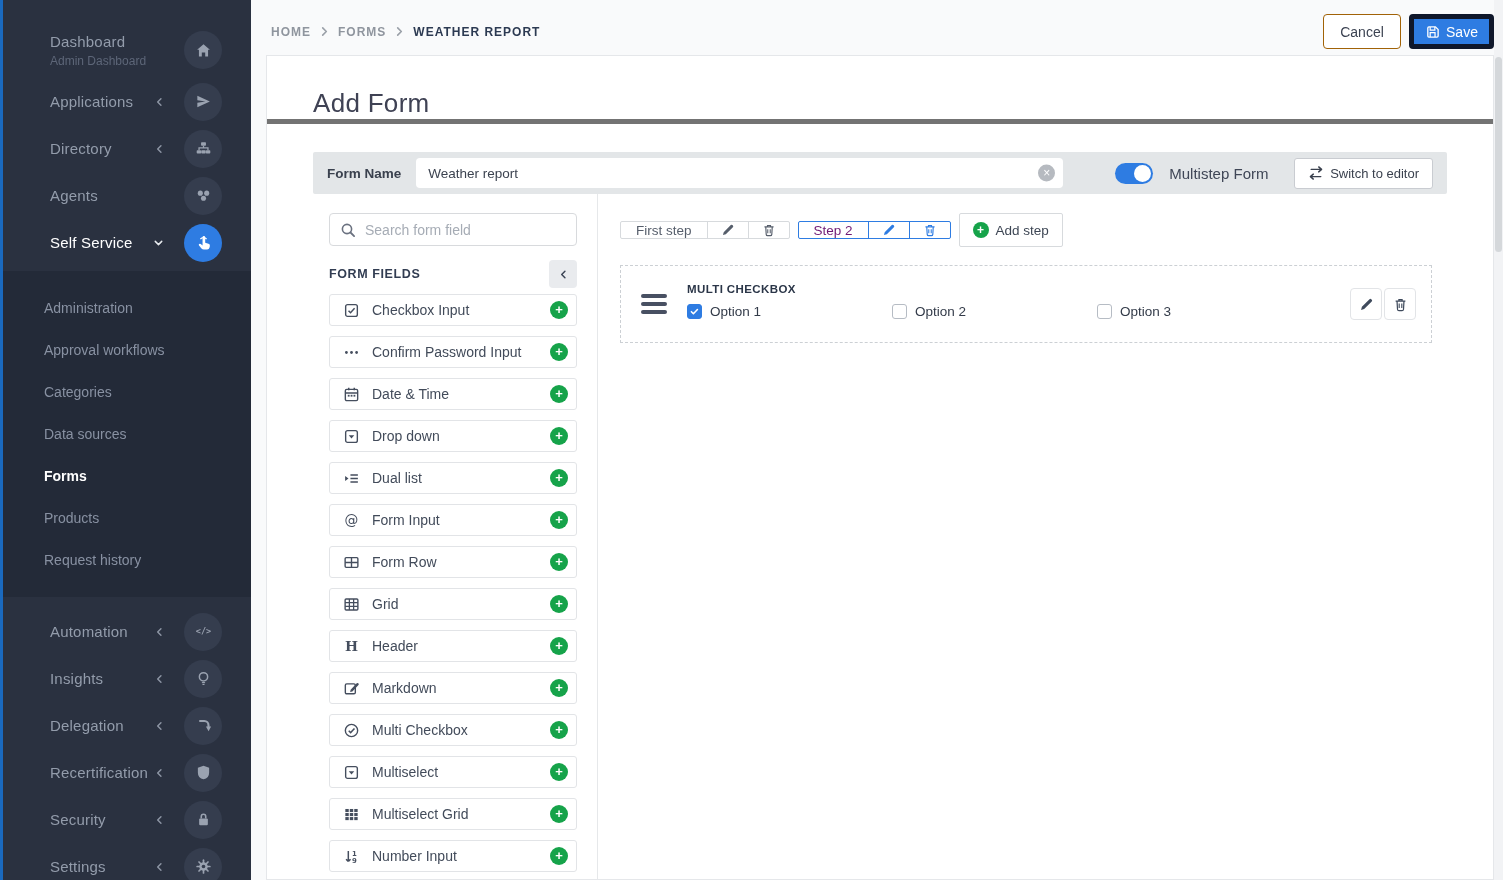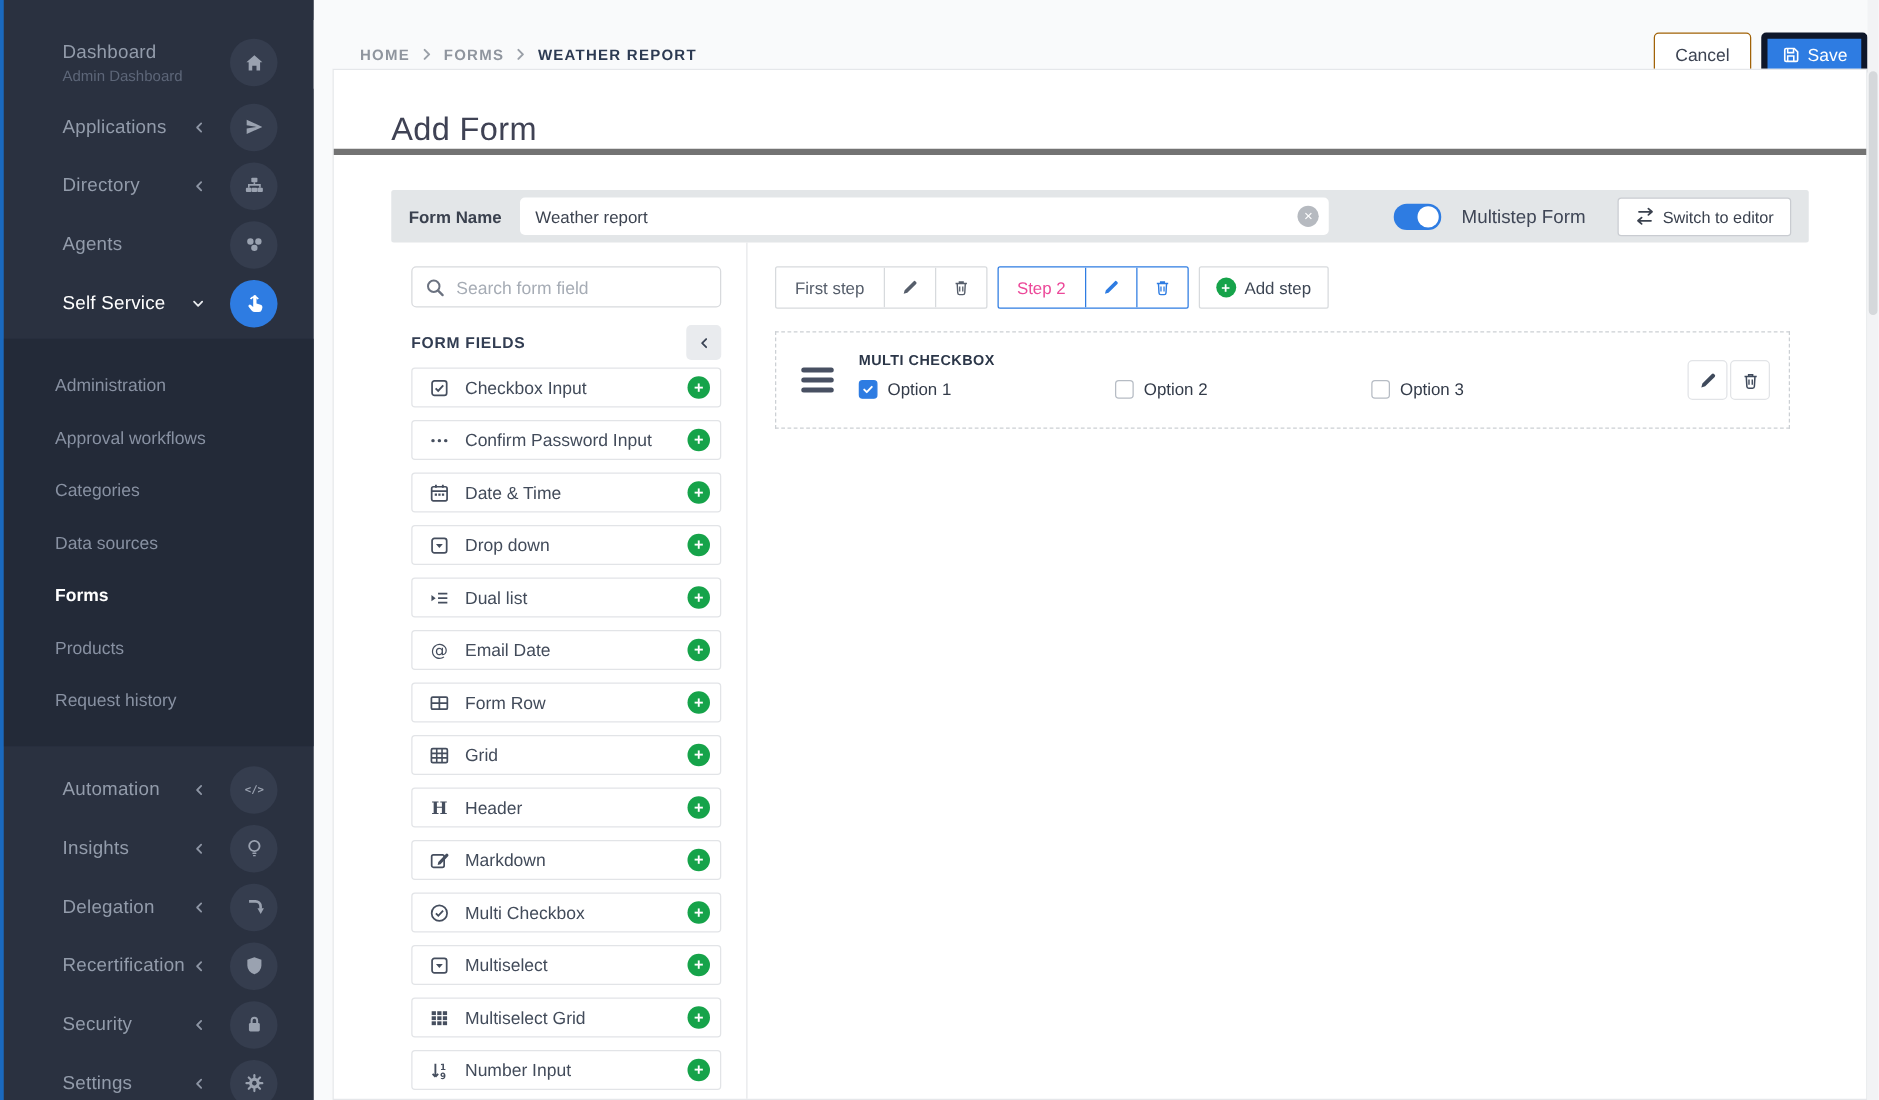--- a/index.html
+++ b/index.html
@@ -22,22 +22,22 @@
     display:flex; align-items:center; justify-content:center; }
   .nav-item.active .icon-circle { background:#2e7ce2; color:#ffffff; }
   .nav-item.dash .icon-circle { top:28px; }
   .submenu { background:#232a38; padding:16px 0; margin-top:5px; margin-bottom:5px; }
   .submenu-item { height:42px; display:flex; align-items:center; padding-left:41px;
     font-size:14px; color:#8891a2; cursor:pointer; }
   .submenu-item.active { color:#ffffff; font-weight:bold; }
   .bottom-section { padding-top:6px; }
 
   
-  .topbar { position:absolute; left:251px; top:16px; right:0; height:55px; background:#f9fafb;
-    display:flex; align-items:center;padding-left:17px; }
+  .topbar { position:absolute; left:251px; top:4px; right:0; height:55px; background:#f9fafb;
+    display:flex; align-items:center; }
   .breadcrumb { display:flex; align-items:center; gap:9px; margin-left:20px; }
   .crumb { font-size:12px; font-weight:bold; letter-spacing:1px; color:#8f959e; cursor:pointer; }
   .crumb.current { color:#2c3a52; cursor:default; }
   .crumb-sep { color:#9aa0a8; display:flex; }
   .topbar-actions { margin-left:auto; margin-right:9px; display:flex; gap:8px; }
   .btn-cancel { width:78px; height:35px; background:#ffffff; border:1px solid #a16207; border-radius:4px;
     font-size:14px; color:#3c4352; cursor:pointer; font-family:inherit; }
   .btn-save { width:85px; height:35px; background:#2e7ce2; border:5px solid #0f172a; border-radius:4px;
     font-size:14px; color:#ffffff; cursor:pointer; display:flex; align-items:center; justify-content:center; gap:6px; font-family:inherit; }
 
@@ -81,30 +81,30 @@
     display:flex; align-items:center; padding:0 8px 0 13px; cursor:grab; }
   .field-item-icon { width:17px; display:flex; color:#454e5e; flex:0 0 17px; }
   .field-item-label { margin-left:12px; font-size:14px; color:#424b5a; }
   .plus-btn { margin-left:auto; width:18px; height:18px; border-radius:50%; background:#16a34a; color:#ffffff;
     border:none; font-size:13px; font-weight:bold; line-height:1; display:flex; align-items:center; justify-content:center;
     cursor:pointer; padding:0 0 1px 0; }
 
   
   .canvas-col { flex:1; padding:19px 0 0 22px; min-width:0; }
   .steps-bar { display:flex; gap:8px; align-items:center; }
-  .step-group { display:flex; height:34px; border:1px solid #d7dadd; border-radius:2px; background:#fff; overflow:hidden; }
+  .step-group { display:flex; height:18px; border:1px solid #d7dadd; border-radius:2px; background:#fff; overflow:hidden; }
   .step-group .cell { display:flex; align-items:center; justify-content:center; border:none; background:transparent;
     cursor:pointer; color:#565e6b; font-family:inherit; }
   .step-group .cell + .cell { border-left:1px solid #d7dadd; }
   .step-name { padding:0 15px; font-size:13.5px; color:#3d4654; }
   .step-icon-cell { width:41px; }
   .step-group.active { border-color:#2e7ce2; }
   .step-group.active .cell { color:#2e7ce2; }
   .step-group.active .cell + .cell { border-left-color:#2e7ce2; }
-  .step-group.active .step-name { color:#ec4899; }
+  .step-group.active .step-name { color:#701a75; }
   .btn-add-step { height:34px; border:1px solid #d7dadd; border-radius:2px; background:#fff; padding:0 13px;
     display:flex; align-items:center; gap:7px; font-size:13.5px; color:#3d4654; cursor:pointer; font-family:inherit; }
   .add-step-plus { width:16px; height:16px; border-radius:50%; background:#16a34a; color:#fff; font-size:12px;
     font-weight:bold; display:flex; align-items:center; justify-content:center; padding-bottom:1px; }
 
   .canvas-field { margin-top:18px; margin-right:15px; height:78px; border:1px dashed #ccd0d4;
     display:flex; align-items:stretch; background:#ffffff; }
   .drag-handle { width:66px; flex:0 0 66px; display:flex; flex-direction:column; gap:4.5px;
     align-items:center; justify-content:center; cursor:grab; }
   .drag-bar { width:26px; height:3.5px; border-radius:2px; background:#485062; }
@@ -429,21 +429,21 @@
                 </span>
                 <span class="field-item-label">Dual list</span>
                 <button class="plus-btn">+</button>
               </div>
               <div class="field-item">
                 <span class="field-item-icon">
                   <svg width="17" height="17" viewBox="0 0 16 16">
                     <text x="8" y="12" text-anchor="middle" font-size="13" font-family="DejaVu Sans,sans-serif" fill="currentColor">@</text>
                   </svg>
                 </span>
-                <span class="field-item-label">Email Date</span>
+                <span class="field-item-label">Form Input</span>
                 <button class="plus-btn">+</button>
               </div>
               <div class="field-item">
                 <span class="field-item-icon">
                   <svg width="17" height="17" viewBox="0 0 16 16">
                     <rect x="2" y="3.4" width="12" height="9.2" rx="1" fill="none" stroke="currentColor" stroke-width="1.3"></rect>
                     <path d="M8 3.4 V12.6 M2 8 H14" stroke="currentColor" stroke-width="1.3"></path>
                   </svg>
                 </span>
                 <span class="field-item-label">Form Row</span>

